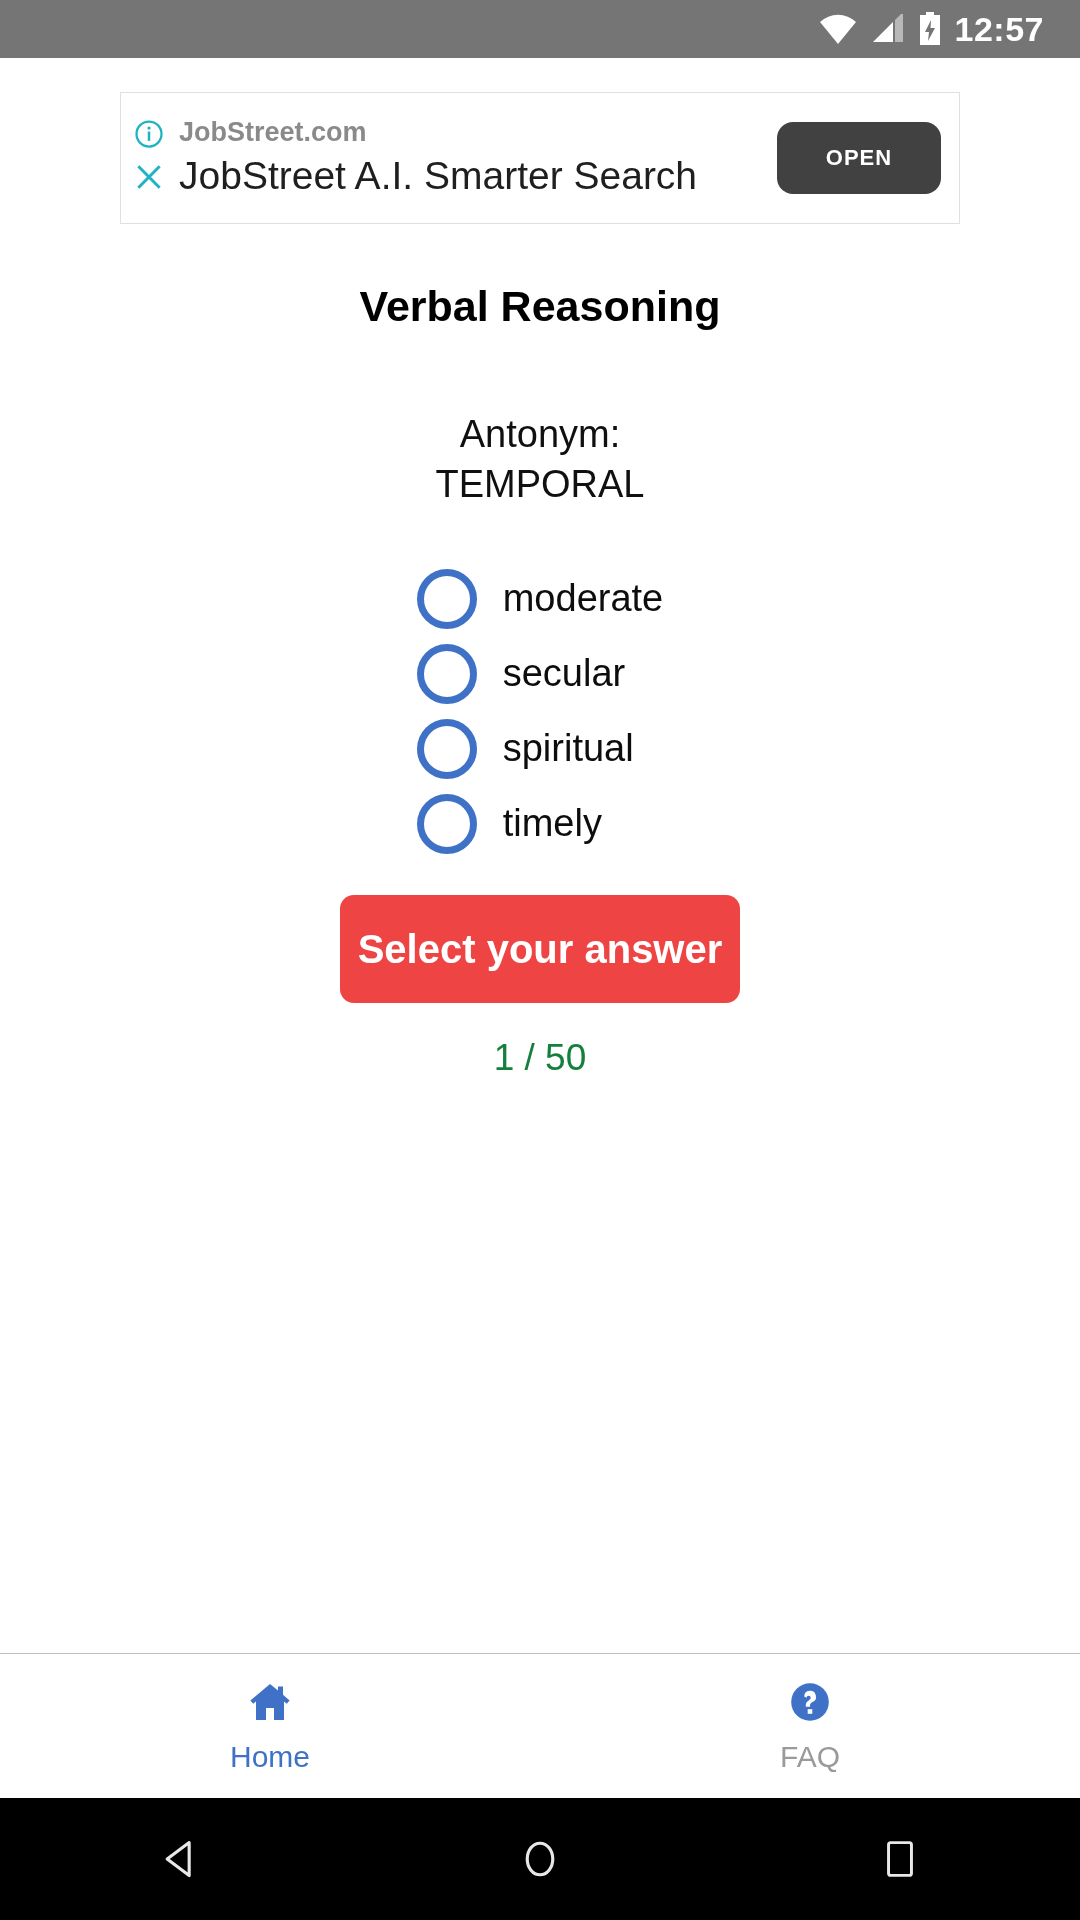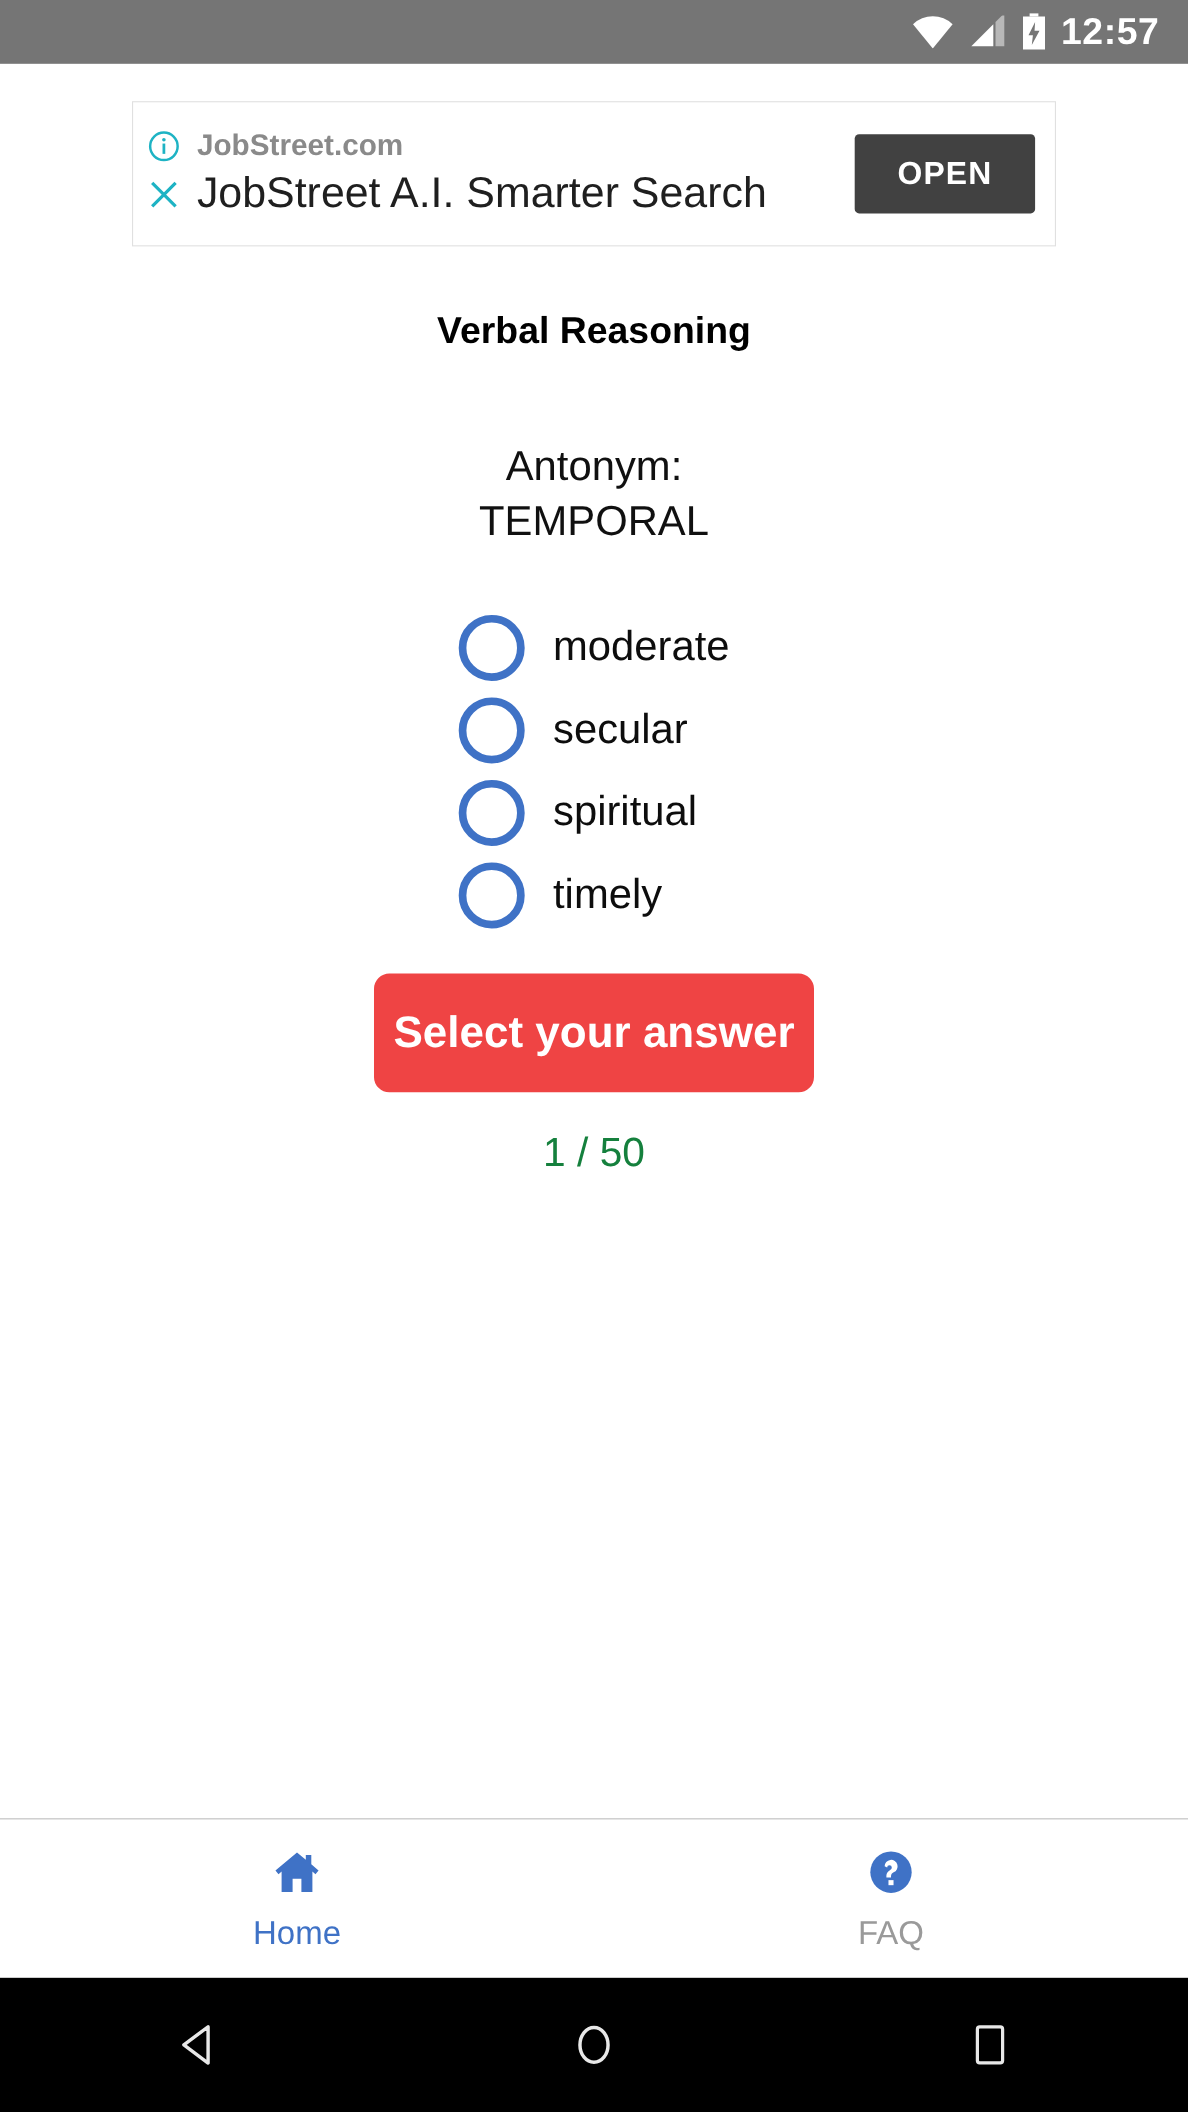--- a/index.html
+++ b/index.html
@@ -8,50 +8,50 @@
     background:#ffffff;
     font-family:"Liberation Sans", sans-serif;
     overflow:hidden;
   }
   .screen { position:relative; width:1080px; height:1920px; display:flex; flex-direction:column; }
 
   
   .statusbar {
     height:58px; background:#757575; flex:0 0 58px;
     display:flex; align-items:center; justify-content:flex-end;
-    padding-right:26px; gap:14px;
+    padding-right:36px; gap:14px;
   }
   .sb-icon { display:flex; align-items:center; }
   .sb-time { color:#ffffff; font-size:34px; font-weight:bold; letter-spacing:0.5px; }
 
   
   .ad-wrap { flex:0 0 auto; padding:34px 0 0 0; display:flex; justify-content:center; }
   .ad {
     width:840px; height:132px; border:1px solid #e0e0e0; background:#fff;
     position:relative; display:flex; align-items:center;
   }
   .ad-badges {
     position:absolute; left:12px; top:50%; transform:translateY(-50%);
     display:flex; flex-direction:column; align-items:center; gap:8px;
   }
   .ad-body { margin-left:58px; flex:1; display:flex; flex-direction:column; justify-content:center; }
   .ad-advertiser { font-size:27px; color:#8a8a8a; line-height:1.25;font-weight:bold; }
   .ad-headline { font-size:39px; color:#1f1f1f; line-height:1.25; margin-top:2px; }
   .ad-open {
     width:164px; height:72px; margin-right:18px; background:#414141; border:none;
-    border-radius:4px; color:#ffffff; font-size:29px; font-weight:bold;
+    border-radius:16px; color:#ffffff; font-size:22px; font-weight:bold;
     letter-spacing:1px; font-family:"Liberation Sans", sans-serif; cursor:pointer;
     flex:0 0 auto;
     margin-left:16px;
   }
 
   
   .content { flex:1 1 auto; display:flex; flex-direction:column; align-items:center; }
   .page-title {
-    font-size:34px; font-weight:bold; color:#000000; margin-top:58px; 
+    font-size:43px; font-weight:bold; color:#000000; margin-top:58px; 
   }
   .question {
     margin-top:78px; font-size:38px; color:#101010; text-align:center; line-height:1.32;
   }
 
   .options { margin-top:52px; display:flex; flex-direction:column; align-items:flex-start; }
   .option { display:flex; align-items:center; height:75px; cursor:pointer; }
   .radio {
     width:60px; height:60px; border-radius:50%;
     border:7px solid #3f72c6; background:#ffffff; flex:0 0 auto;

